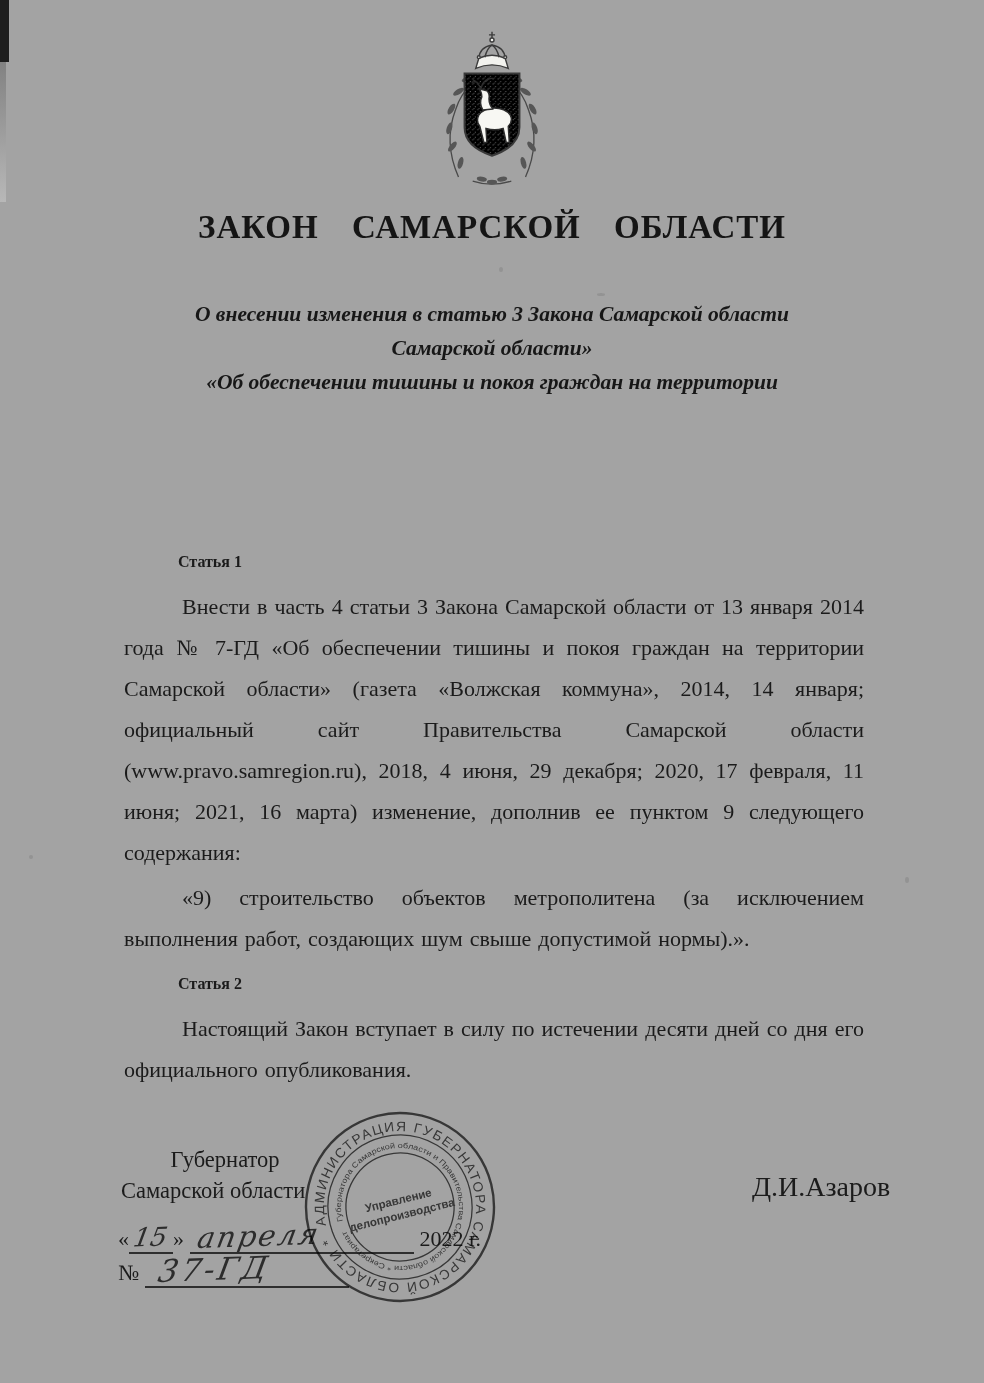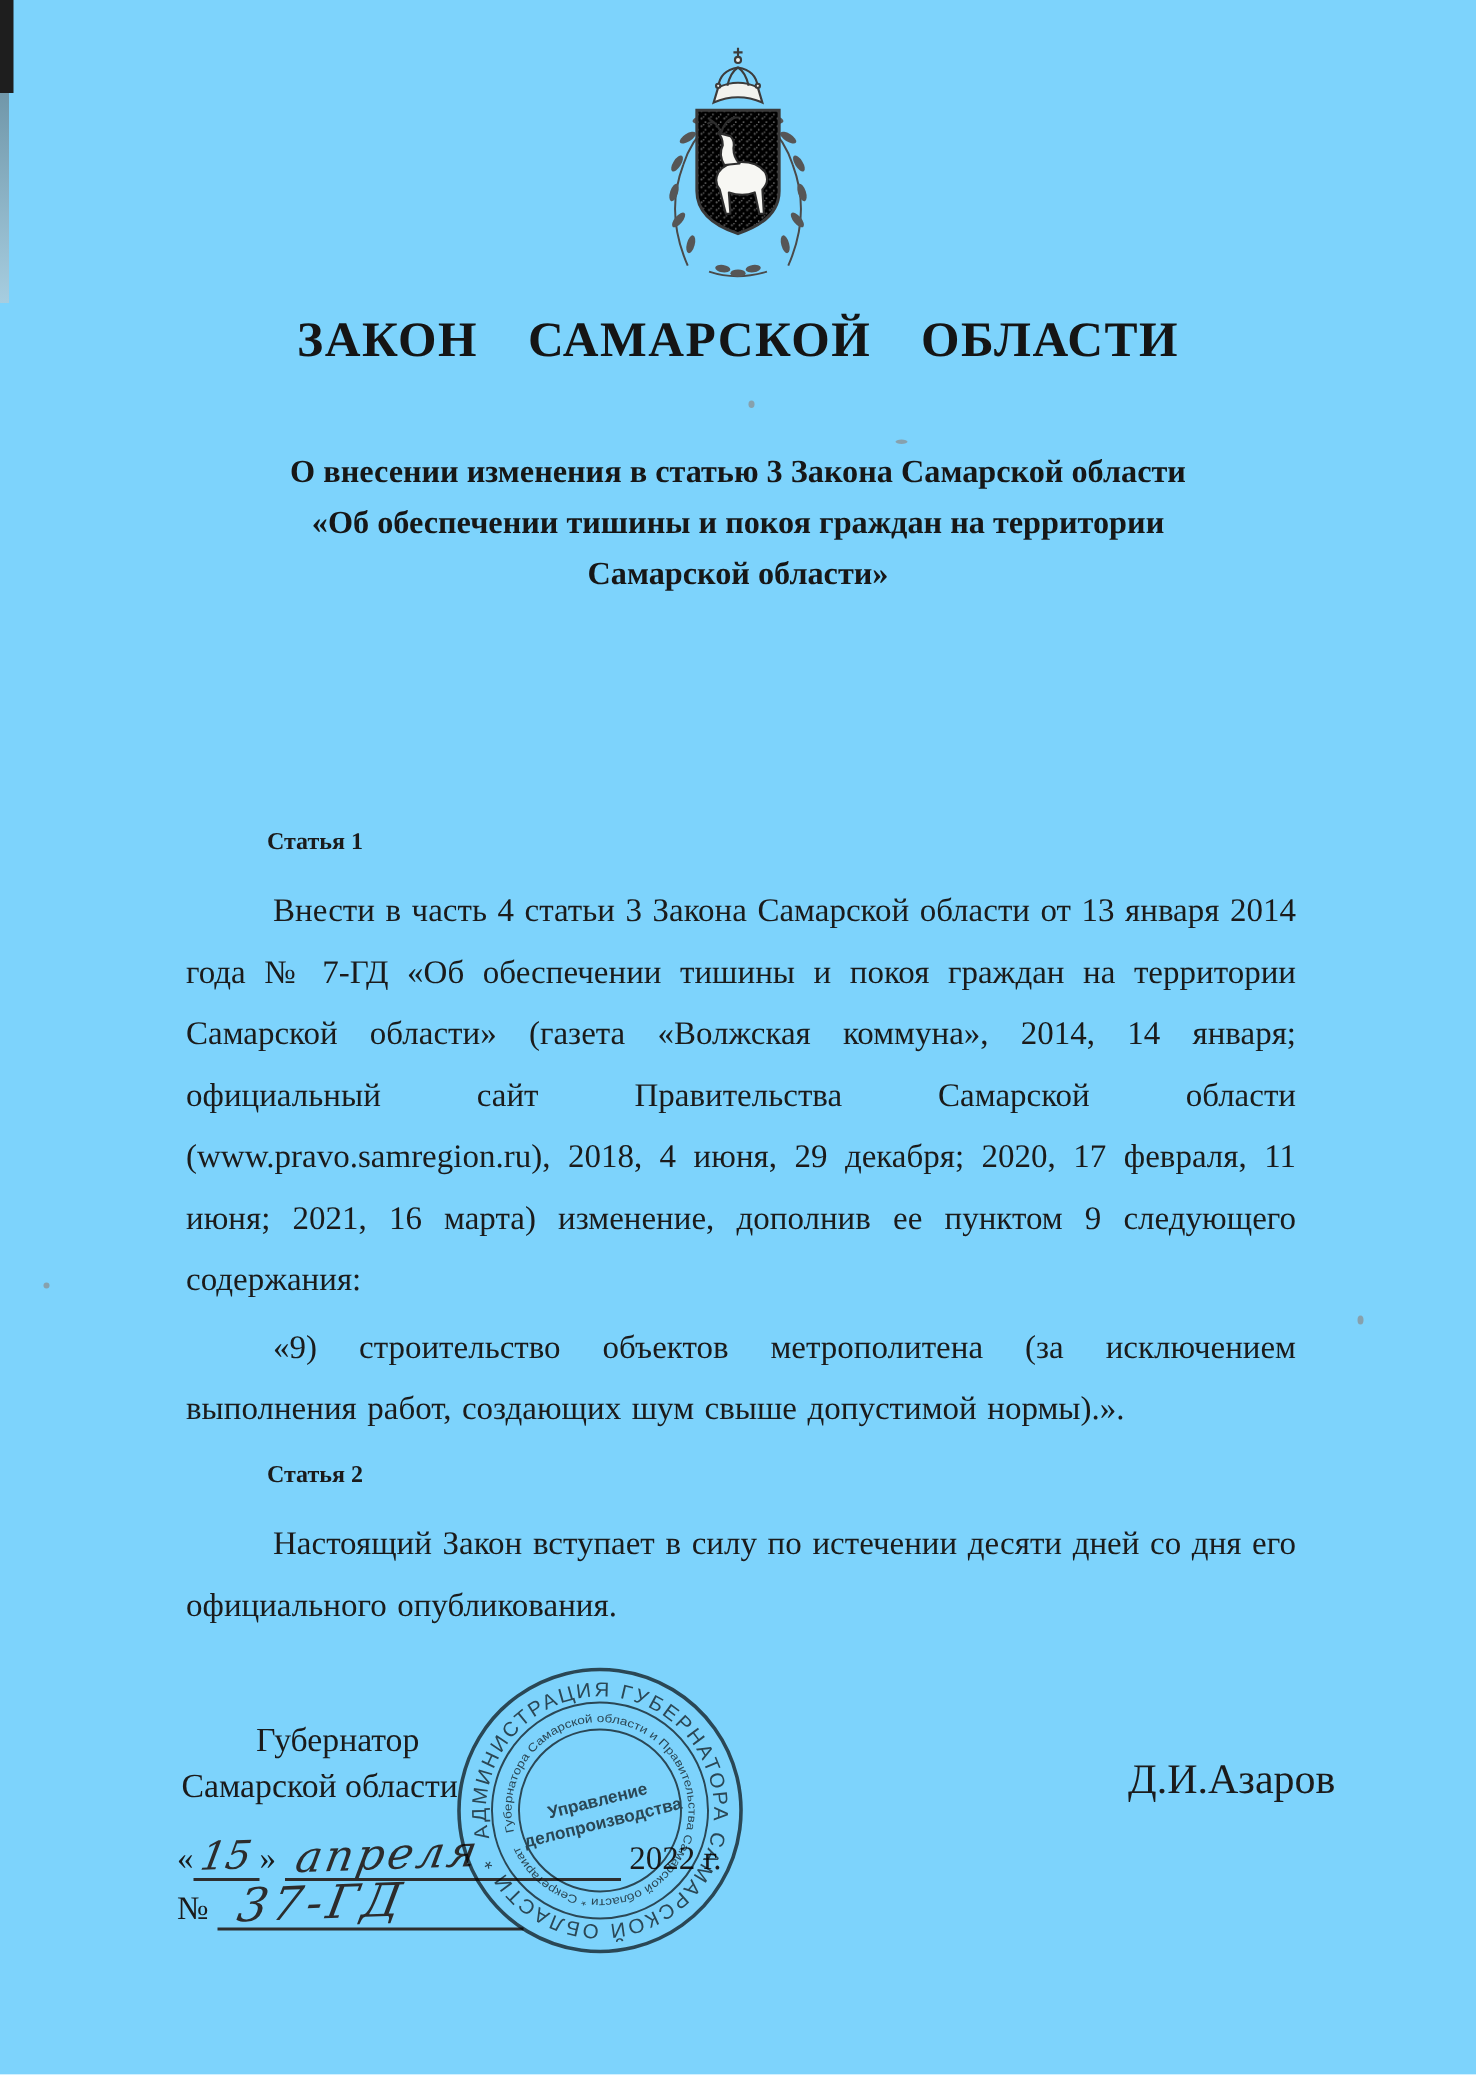--- a/index.html
+++ b/index.html
@@ -1,39 +1,39 @@
 <!DOCTYPE html>
 <html lang="ru"><head>
 <meta charset="utf-8">
 <style>
   html,body { margin:0; padding:0; background:#ffffff; }
   .page {
     position:relative; width:984px; height:1383px;
-    background:#7dd3fc; overflow:hidden;
+    background:#a3a3a3; overflow:hidden;
     font-family:"Liberation Serif", serif; color:#1b1b1b;
   }
 
   
   .corner-artifact { position:absolute; left:0; top:0; width:9px; height:62px; background:#1e1e1e; }
   .corner-smudge   { position:absolute; left:0; top:62px; width:6px; height:140px;
                      background:linear-gradient(#666,#c9c9c9); opacity:.55; }
   .speck { position:absolute; background:#8b8b8b; border-radius:50%; opacity:.7; }
 
   
   .emblem { position:absolute; left:426px; top:26px; width:132px; height:164px; }
 
   
   .title {
     position:absolute; left:0; top:209px; width:100%; text-align:center;
     font-size:33px; font-weight:bold; letter-spacing:1px; word-spacing:24px;
     color:#151515;
   }
   .subtitle {
     position:absolute; left:0; top:297px; width:100%; text-align:center;
-    font-size:21.5px; font-weight:bold; line-height:34px; color:#171717;
+    font-size:21.5px; font-weight:bold; line-height:34px; color:#171717;font-style:italic;
   }
 
   .adopted { position:absolute; left:121px; top:436px; font-size:22px; line-height:33px; }
 
   
   .main { position:absolute; left:120px; top:541px; width:748px; font-size:22px; }
   .article-heading { font-weight:bold; padding-left:58px; line-height:41px; margin:0; font-size:16px; }
   .para { margin:4px; text-align:justify; text-indent:58px; line-height:41px; word-spacing:1.5px; }
 
   
@@ -125,22 +125,22 @@
       <path d="M52,87 q-3,6 1,11 l4,16 h3 l-1,-14 q9,3 17,0 l3,14 h3 l-1,-16 q5,-5 2,-11 q-5,-7 -16,-7 q-10,0 -15,7 z"></path>
       <path d="M56,82 q-4,-7 -1,-13 q0,-5 -3,-8 l8,2 q3,3 2,8 q0,6 4,10 z"></path>
       <path d="M54,61 q-3,-7 -8,-9 M54,61 q2,-8 8,-10 M51,55 q-4,-2 -6,0 M59,54 q3,-4 7,-3" fill="none"></path>
     </g>
   </svg>
 
   <div class="title">ЗАКОН САМАРСКОЙ ОБЛАСТИ</div>
 
   <div class="subtitle">
     <div>О внесении изменения в статью 3 Закона Самарской области</div>
+    <div>Самарской области»</div>
     <div>«Об обеспечении тишины и покоя граждан на территории</div>
-    <div>Самарской области»</div>
   </div>
 
 
   <div class="main">
     <div class="article-heading">Статья 1</div>
     <p class="para">Внести в часть 4 статьи 3 Закона Самарской области от 13 января 2014 года № 7-ГД «Об обеспечении тишины и покоя граждан на территории Самарской области» (газета «Волжская коммуна», 2014, 14 января; официальный сайт Правительства Самарской области (www.pravo.samregion.ru), 2018, 4 июня, 29 декабря; 2020, 17 февраля, 11 июня; 2021, 16 марта) изменение, дополнив ее пунктом 9 следующего содержания:</p>
     <p class="para">«9) строительство объектов метрополитена (за исключением выполнения работ, создающих шум свыше допустимой нормы).».</p>
     <div class="article-heading">Статья 2</div>
     <p class="para">Настоящий Закон вступает в силу по истечении десяти дней со дня его официального опубликования.</p>
   </div>

